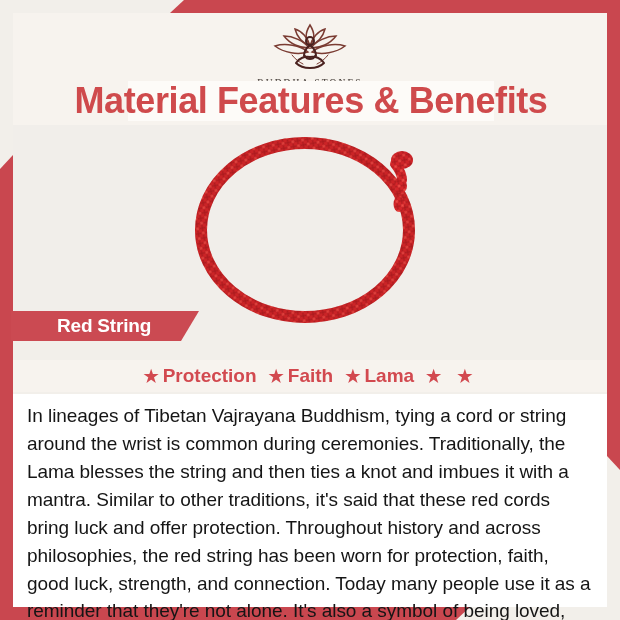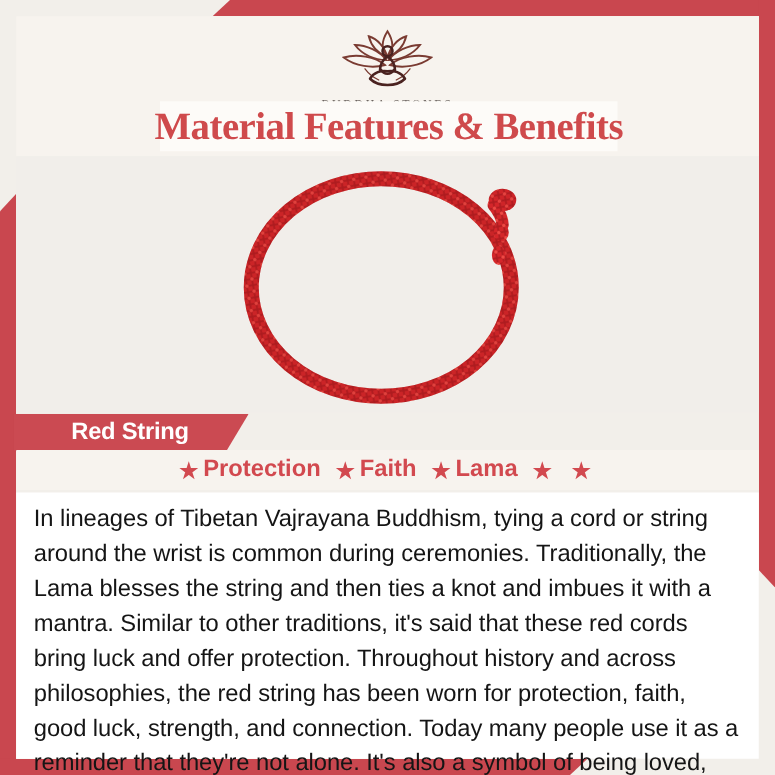--- a/index.html
+++ b/index.html
@@ -47,35 +47,35 @@
     font-size:9.5px; letter-spacing:2.1px; color:#3d3530;
     margin-top:1px; font-weight:400;
   }
 
   .title-band {
     position:absolute; top:81px; left:128px; width:366px; height:40px;
     background:#fdfbf8;
     display:flex; align-items:center; justify-content:center;
   }
   .title-band h1 {
-    font-family:Liberation Serif, serif;
-    font-size:31px; font-weight:700; color:#cf4a4c;
+    font-family:Liberation Sans, sans-serif;
+    font-size:36px; font-weight:700; color:#cf4a4c;
     letter-spacing:-0.4px; white-space:nowrap;
   }
 
   
   .photo {
     position:absolute; top:125px; left:13px; right:13px; height:205px;
     background:#f1eeea;
     display:flex; align-items:center; justify-content:center;
   }
 
   
   .ribbon {
-    position:absolute; top:331px; left:11px; width:188px; height:30px;
+    position:absolute; top:311px; left:11px; width:188px; height:30px;
     background:#cb4a52;
     clip-path:polygon(0 0, 100% 0, calc(100% - 18px) 100%, 0 100%);
     display:flex; align-items:center;
   }
   .ribbon span {
     color:#ffffff; font-size:19px; font-weight:700;
     padding-left:46px; letter-spacing:-0.2px;
   }
 
   

